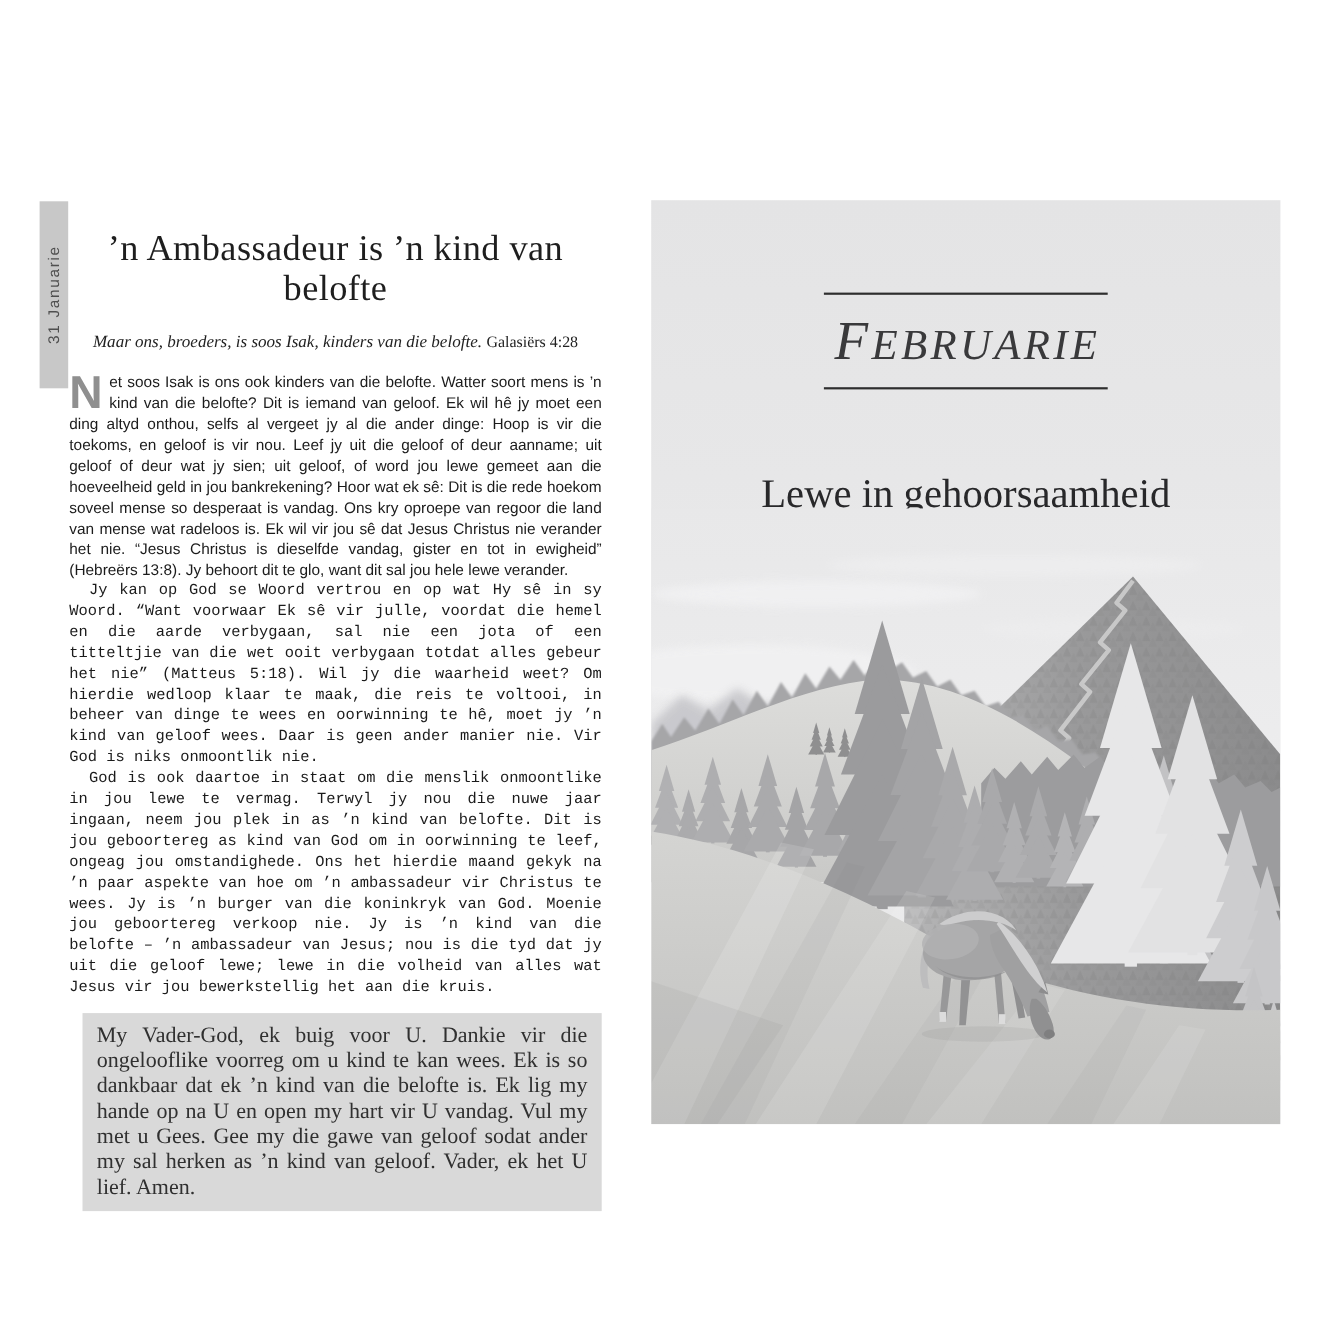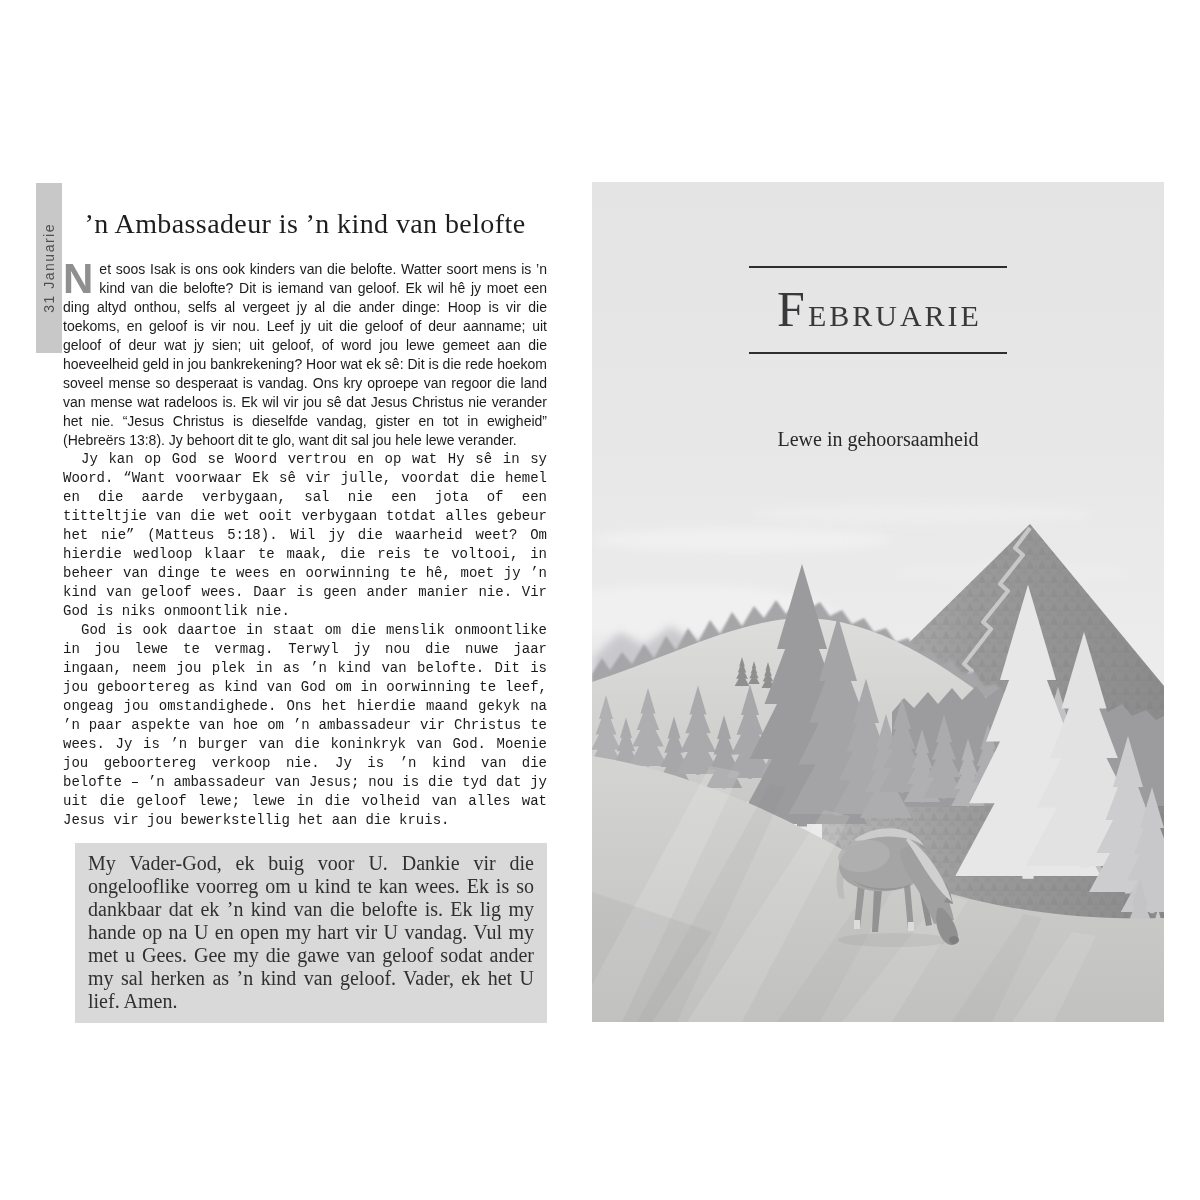--- a/index.html
+++ b/index.html
@@ -15,21 +15,21 @@
     position:absolute;left:36px;top:183px;width:26px;height:170px;
     background:#c8c8c8;display:flex;align-items:center;justify-content:center;
   }
   .sidebar-tab .vtext{
     writing-mode:vertical-rl;transform:rotate(180deg);
     font-size:14px;letter-spacing:1.5px;color:#4f4f4f;white-space:nowrap;
   }
   .left-page{position:absolute;left:63px;top:208px;width:484px;}
   .title{
     font-family:"Liberation Serif", serif;font-weight:400;
-    font-size:28px;letter-spacing:.4px;color:#1e1e1e;
+    font-size:33px;letter-spacing:.4px;color:#1e1e1e;
     text-align:center;margin:0 0 20px 0;
   }
   .verse{
     font-family:"Liberation Serif", serif;font-size:15.5px;color:#222222;
     text-align:center;margin:0 0 18px 0;
   }
   .verse em{font-style:italic;}
   .verse .ref{font-style:normal;font-size:14.5px;margin-left:4px;}
   .body-text p{
     font-size:14px;line-height:19px;color:#1b1b1b;
@@ -52,42 +52,44 @@
   
   .right-page{
     position:absolute;left:592px;top:182px;width:572px;height:840px;
     background:linear-gradient(180deg,#e4e4e5 0%,#e7e7e8 30%,#e9e9ea 45%);
     overflow:hidden;
   }
   .month-block{position:absolute;top:84px;left:0;right:0;text-align:center;}
   .rule{width:258px;height:2px;background:#2e2e2e;margin:0 auto;}
   .month{
     font-family:"Liberation Serif", serif;font-weight:400;
-    font-size:30px;letter-spacing:3px;padding-left:3px;color:#39393b;
+    font-size:39px;letter-spacing:3px;padding-left:3px;color:#39393b;
     margin:12px 0 14px 0;
+    font-style:italic;
   }
   .month::first-letter{font-size:50px;}
   .subtitle{
     position:absolute;top:246px;left:0;right:0;text-align:center;
     font-family:"Liberation Serif", serif;font-weight:400;
-    font-size:20px;color:#28282a;margin:0;
+    font-size:37px;color:#28282a;margin:0;
   }
   .landscape{position:absolute;left:0;bottom:0;width:572px;height:560px;display:block;}
 </style>
 </head>
 <body>
 
 <div class="spread">
 
   <div class="sidebar-tab">
     <span class="vtext">31 Januarie</span>
   </div>
 
   <section class="left-page">
     <h1 class="title">’n Ambassadeur is ’n kind van belofte</h1>
+    <p class="verse"><em>Maar ons, broeders, is soos Isak, kinders van die belofte.</em><span class="ref">Galasiërs 4:28</span></p>
     <div class="body-text">
       <p class="para"><span class="dropcap">N</span><span>et soos Isak is ons ook kinders van die belofte. Watter soort mens is ’n kind van die belofte? Dit is iemand van geloof. Ek wil hê jy moet een ding altyd onthou, selfs al vergeet jy al die ander dinge: Hoop is vir die toekoms, en geloof is vir nou. Leef jy uit die geloof of deur aanname; uit geloof of deur wat jy sien; uit geloof, of word jou lewe gemeet aan die hoeveelheid geld in jou bankrekening? Hoor wat ek sê: Dit is die rede hoekom soveel mense so desperaat is vandag. Ons kry oproepe van regoor die land van mense wat radeloos is. Ek wil vir jou sê dat Jesus Christus nie verander het nie. “Jesus Christus is dieselfde vandag, gister en tot in ewigheid” (Hebreërs 13:8). Jy behoort dit te glo, want dit sal jou hele lewe verander.</span></p>
       <p class="para indent">Jy kan op God se Woord vertrou en op wat Hy sê in sy Woord. “Want voorwaar Ek sê vir julle, voordat die hemel en die aarde verbygaan, sal nie een jota of een titteltjie van die wet ooit verbygaan totdat alles gebeur het nie” (Matteus 5:18). Wil jy die waarheid weet? Om hierdie wedloop klaar te maak, die reis te voltooi, in beheer van dinge te wees en oorwinning te hê, moet jy ’n kind van geloof wees. Daar is geen ander manier nie. Vir God is niks onmoontlik nie.</p>
       <p class="para indent">God is ook daartoe in staat om die menslik onmoontlike in jou lewe te vermag. Terwyl jy nou die nuwe jaar ingaan, neem jou plek in as ’n kind van belofte. Dit is jou geboortereg as kind van God om in oorwinning te leef, ongeag jou omstandighede. Ons het hierdie maand gekyk na ’n paar aspekte van hoe om ’n ambassadeur vir Christus te wees. Jy is ’n burger van die koninkryk van God. Moenie jou geboortereg verkoop nie. Jy is ’n kind van die belofte – ’n ambassadeur van Jesus; nou is die tyd dat jy uit die geloof lewe; lewe in die volheid van alles wat Jesus vir jou bewerkstellig het aan die kruis.</p>
     </div>
     <div class="prayer-box">
       <p>My Vader-God, ek buig voor U. Dankie vir die ongelooflike voorreg om u kind te kan wees. Ek is so dankbaar dat ek ’n kind van die belofte is. Ek lig my hande op na U en open my hart vir U vandag. Vul my met u Gees. Gee my die gawe van geloof sodat ander my sal herken as ’n kind van geloof. Vader, ek het U lief. Amen.</p>
     </div>
   </section>
 

